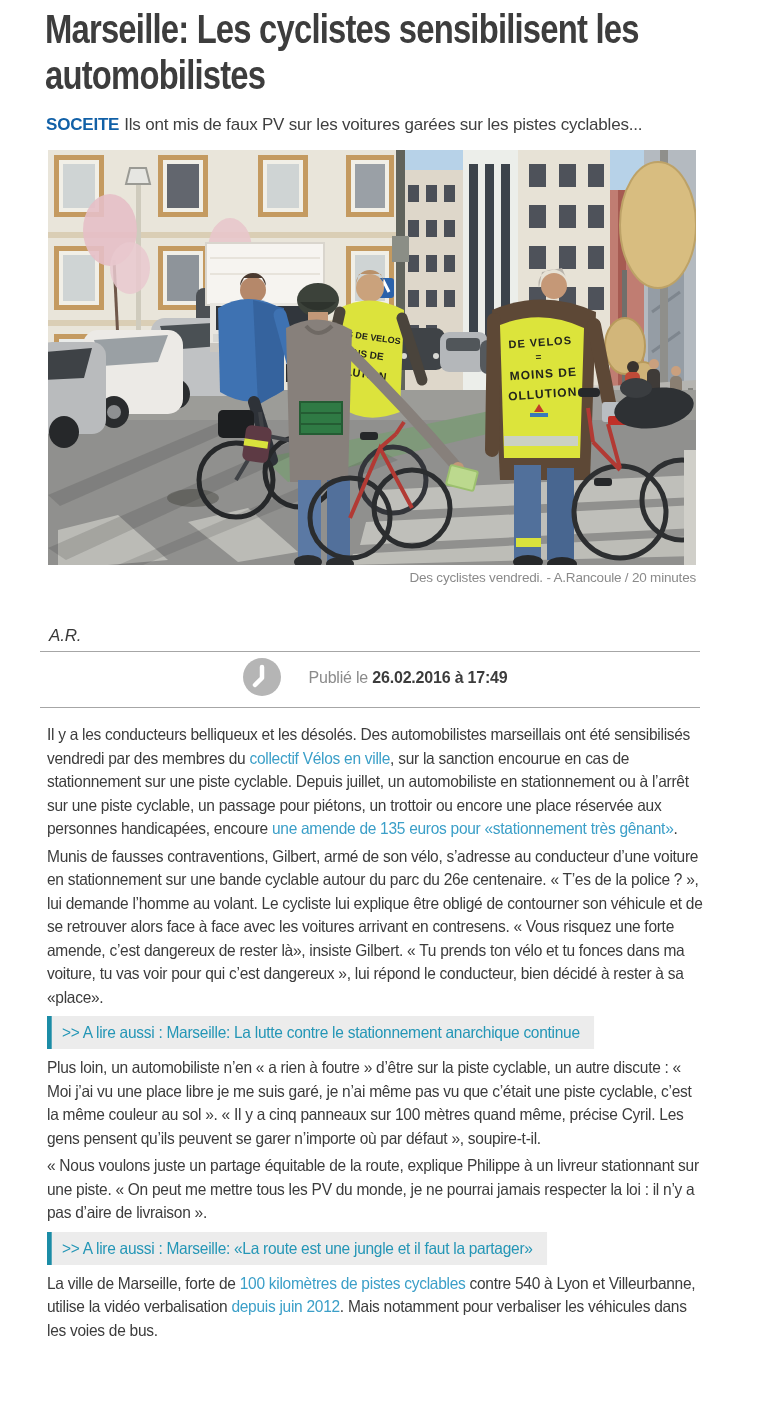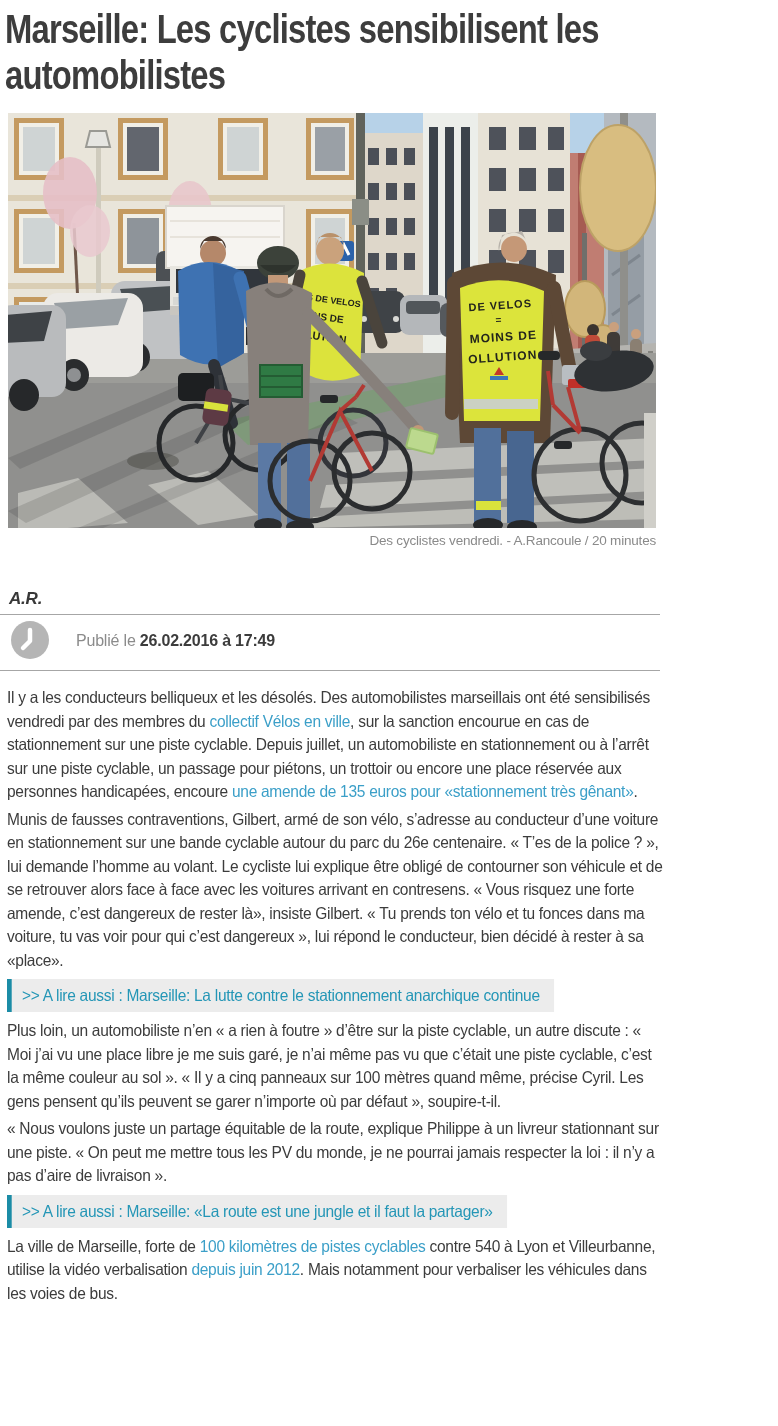--- a/index.html
+++ b/index.html
@@ -1,47 +1,50 @@
 <!DOCTYPE html>
 <html lang="fr"><head>
 <meta charset="utf-8">
 <style>
   html,body{margin:0;padding:0;background:#fff;}
   body{width:778px;height:1426px;overflow:hidden;font-family:"Liberation Sans",sans-serif;color:#3c3c3c;}
-  .article{position:relative;width:638px;}
+  .article{position:relative;width:638px;padding-left:40px;}
   .title{margin:6px 0 0 5px;font-weight:bold;color:#3d3d3d;font-size:41px;line-height:46px;letter-spacing:-1px;}
   .title-line{display:block;white-space:nowrap;transform:scaleX(.80);transform-origin:0 50%;}
   .standfirst{margin:17px 0 0 6px;font-size:17px;color:#3f3f3f;letter-spacing:-.2px;}
   .category{color:#1160a7;font-weight:bold;margin-right:5px;}
   figure{margin:15px 0 0 8px;width:648px;}
   .photo{display:block;width:648px;height:415px;background:#d9d5cc;}
   figcaption{margin-top:5px;font-size:13.5px;color:#8a8a8a;letter-spacing:-.2px;text-align:right;}
-  .byline{margin:41px 0 0 9px;font-size:17px;font-weight:bold;font-style:italic;color:#383838;letter-spacing:-.2px;}
+  .byline{margin:41px 0 0 9px;font-size:17px;font-weight:normal;font-style:italic;color:#383838;letter-spacing:-.2px;}
   .rule{border:0;border-top:1px solid #a6a6a6;margin:5px 0 0 0;width:660px;}
-  .meta{display:flex;align-items:center;gap:26px;padding:5px 0 5px 10px;width:650px;}
+  .meta{display:flex;align-items:center;gap:26px;padding:5px 0 5px 10px;width:650px;justify-content:center;}
   .clock{width:40px;height:40px;flex:none;}
   .meta-lines{font-size:16px;line-height:21px;color:#8b8b8b;letter-spacing:-.2px;}
   .meta-lines b{color:#3c3c3c;font-weight:bold;}
   .article-body{width:700px;transform:scaleX(.94);transform-origin:0 0;margin:15px 0 0 7px;
     font-size:16.5px;line-height:23.5px;color:#3c3c3c;letter-spacing:-.3px;}
   .article-body p{margin:0 0 4px 0;}
   .body-link{color:#3b9fc8;cursor:pointer;}
   .read-also{width:fit-content;max-width:640px;margin:7px 0 7px 0;padding:5px 15px 6px 11px;
     background:#ececec;border-left:5px solid #1b8ca6;color:#2496b6;line-height:22px;cursor:pointer;}
 </style>
 </head>
 <body>
 
 <div class="article">
 
   <h1 class="title">
     <span class="title-line">Marseille: Les cyclistes sensibilisent les</span>
     <span class="title-line">automobilistes</span>
   </h1>
 
+  <div class="standfirst">
+    <span class="category">SOCEITE</span><span>Ils ont mis de faux PV sur les voitures garées sur les pistes cyclables...</span>
+  </div>
 
   <figure>
 
     <svg class="photo" viewBox="0 0 648 415" aria-hidden="true">
 
       <rect x="330" y="0" width="318" height="70" fill="#b7d2e8"></rect>
 
       <g>
         <rect x="0" y="0" width="352" height="245" fill="#e9e5da"></rect>
         <rect x="0" y="82" width="352" height="6" fill="#daceb5"></rect>

